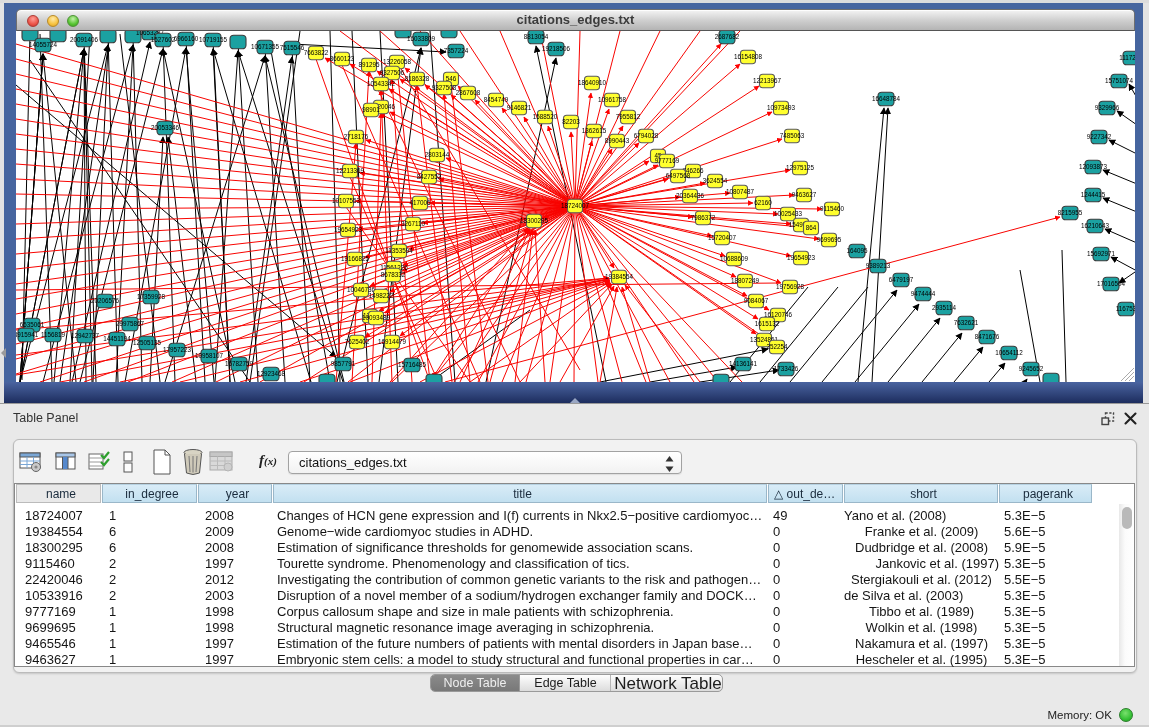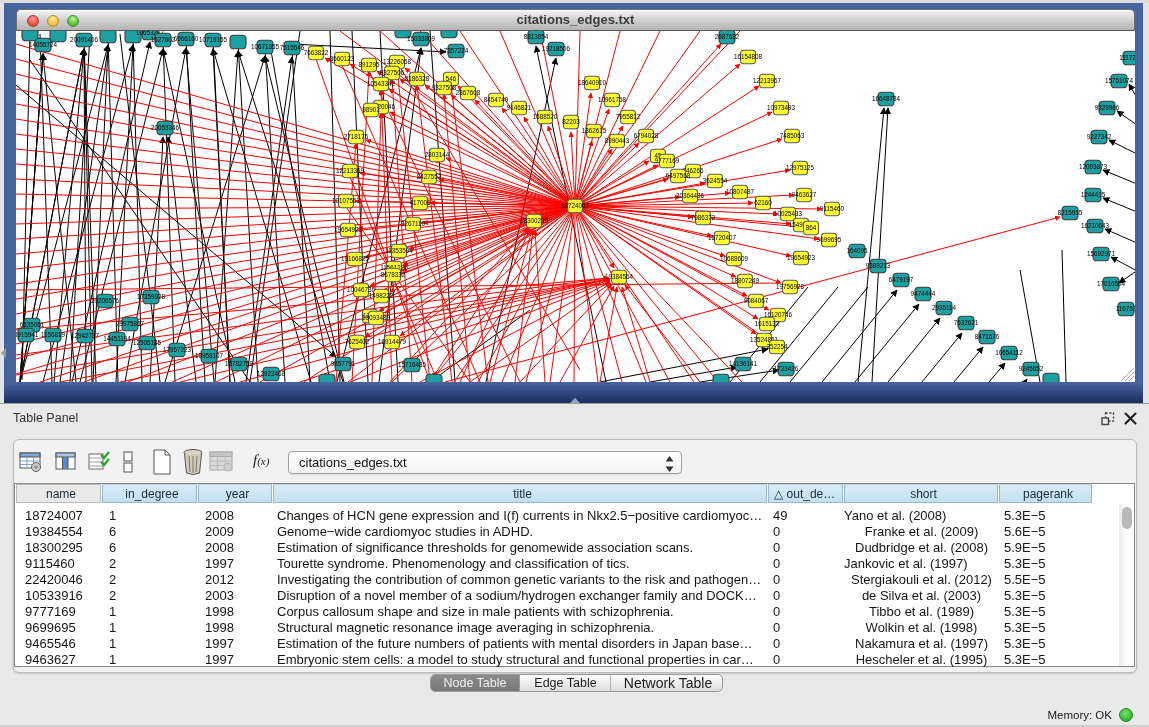--- a/index.html
+++ b/index.html
@@ -608,21 +608,21 @@
 </svg>
 <svg class="abs" style="left:209px;top:450px" width="26" height="24" viewBox="0 0 26 24">
  <rect x="1" y="2" width="22" height="18" fill="#d9d9d9" stroke="#aaa"></rect>
     <rect x="1" y="2" width="22" height="4.5" fill="#c6c6c6" stroke="#aaa"></rect>
  <line x1="1" y1="11" x2="23" y2="11" stroke="#bbb"></line>
     <line x1="1" y1="15.5" x2="23" y2="15.5" stroke="#bbb"></line>
  <line x1="8.5" y1="6.5" x2="8.5" y2="20" stroke="#bbb"></line>
     <line x1="16" y1="6.5" x2="16" y2="20" stroke="#bbb"></line>
  <circle cx="19" cy="17" r="4" fill="#cfcfcf" stroke="#b5b5b5"></circle>
 </svg>
-<div class="abs" style="left:253px;top:452px;width:30px;height:20px;font-family:'Liberation Serif',serif;font-style:italic;font-weight:normal;font-size:15px;color:#222">f<span style="font-size:11px">(x)</span></div>
+<div class="abs" style="left:259px;top:452px;width:30px;height:20px;font-family:'Liberation Serif',serif;font-style:italic;font-weight:bold;font-size:15px;color:#222">f<span style="font-size:11px">(x)</span></div>
 
 <div class="abs" style="left:288px;top:451px;width:394px;height:23px;background:linear-gradient(#ffffff,#f2f2f2);border:1px solid #a2a2a2;border-radius:4px;box-shadow:0 1px 1px rgba(0,0,0,.08)">
   <div style="position:absolute;left:10px;top:3px;font-size:13px;color:#111">citations_edges.txt</div>
   <svg style="position:absolute;right:7px;top:3.5px" width="9" height="16" viewBox="0 0 9 16">
       <path d="M4.5 0 L8.5 5.5 L0.5 5.5 z" fill="#333"></path>
       <path d="M4.5 16 L8.5 10.5 L0.5 10.5 z" fill="#333"></path>
     </svg>
 </div>
 
 <div class="abs" style="left:14px;top:483px;width:1121px;height:184px;background:#fff;border:1px solid #888"></div>
@@ -659,39 +659,39 @@
 <span style="left:759px">0</span>
 <span style="left:830px;width:155px;text-align:center">Dudbridge et al. (2008)</span>
 <span style="left:990px">5.9E−5</span>
 </div>
 <div class="tr" style="top:555px">
 <span style="left:11px">9115460</span>
 <span style="left:95px">2</span>
 <span style="left:191px">1997</span>
 <span style="left:263px">Tourette syndrome. Phenomenology and classification of tics.</span>
 <span style="left:759px">0</span>
-<span style="left:830px;width:155px;text-align:left">Jankovic et al. (1997)</span>
+<span style="left:830px;width:155px;text-align:right">Jankovic et al. (1997)</span>
 <span style="left:990px">5.3E−5</span>
 </div>
 <div class="tr" style="top:571px">
 <span style="left:11px">22420046</span>
 <span style="left:95px">2</span>
 <span style="left:191px">2012</span>
 <span style="left:263px">Investigating the contribution of common genetic variants to the risk and pathogen…</span>
 <span style="left:759px">0</span>
 <span style="left:830px;width:155px;text-align:center">Stergiakouli et al. (2012)</span>
 <span style="left:990px">5.5E−5</span>
 </div>
 <div class="tr" style="top:587px">
 <span style="left:11px">10533916</span>
 <span style="left:95px">2</span>
 <span style="left:191px">2003</span>
 <span style="left:263px">Disruption of a novel member of a sodium/hydrogen exchanger family and DOCK…</span>
 <span style="left:759px">0</span>
-<span style="left:830px;width:155px;text-align:center">de Silva et al. (2003)</span>
+<span style="left:830px;width:155px;">de Silva et al. (2003)</span>
 <span style="left:990px">5.3E−5</span>
 </div>
 <div class="tr" style="top:603px">
 <span style="left:11px">9777169</span>
 <span style="left:95px">1</span>
 <span style="left:191px">1998</span>
 <span style="left:263px">Corpus callosum shape and size in male patients with schizophrenia.</span>
 <span style="left:759px">0</span>
 <span style="left:830px;width:155px;text-align:center">Tibbo et al. (1989)</span>
 <span style="left:990px">5.3E−5</span>
@@ -723,17 +723,17 @@
 <span style="left:830px;width:155px;text-align:center">Hescheler et al. (1995)</span>
 <span style="left:990px">5.3E−5</span>
 </div>
 
 <div class="abs" style="left:1119px;top:504px;width:15px;height:162px;background:linear-gradient(90deg,#e8e8e8,#fbfbfb 40%,#fff)"></div>
 <div class="abs" style="left:1121.5px;top:507px;width:10px;height:22px;background:#b9b9b9;border-radius:5px"></div>
 
 <div class="abs" style="left:430px;top:674px;width:293px;height:18px;background:linear-gradient(#fefefe,#dcdcdc);border:1px solid #9a9a9a;border-radius:5px;overflow:hidden">
   <div style="position:absolute;left:0;top:0;width:89px;height:100%;background:linear-gradient(#8b8b8b,#787878);color:#efefef;font-size:12.5px;text-align:center;line-height:17px;border-right:1px solid #9a9a9a">Node Table</div>
   <div style="position:absolute;left:90px;top:0;width:90px;height:100%;color:#1c1c1c;font-size:12.5px;text-align:center;line-height:17px;border-right:1px solid #b5b5b5">Edge Table</div>
-  <div style="position:absolute;left:181px;top:0;width:112px;height:100%;color:#1c1c1c;font-size:14px;text-align:center;line-height:17px">Network Table</div>
+  <div style="position:absolute;left:181px;top:0;width:112px;height:100%;color:#1c1c1c;font-size:17px;text-align:center;line-height:17px">Network Table</div>
 </div>
 
 <div class="abs" style="left:0;top:725px;width:1149px;height:2px;background:#cfcfcf"></div>
 <div class="abs" style="right:37px;top:709px;font-size:11.5px;color:#222">Memory: OK</div>
 <div class="abs" style="left:1119px;top:708px;width:14px;height:14px;border-radius:50%;background:radial-gradient(circle at 45% 35%,#7ae06e,#35c135 60%,#1f9a1f);border:1px solid #2b7d2b"></div>
 </body></html>

